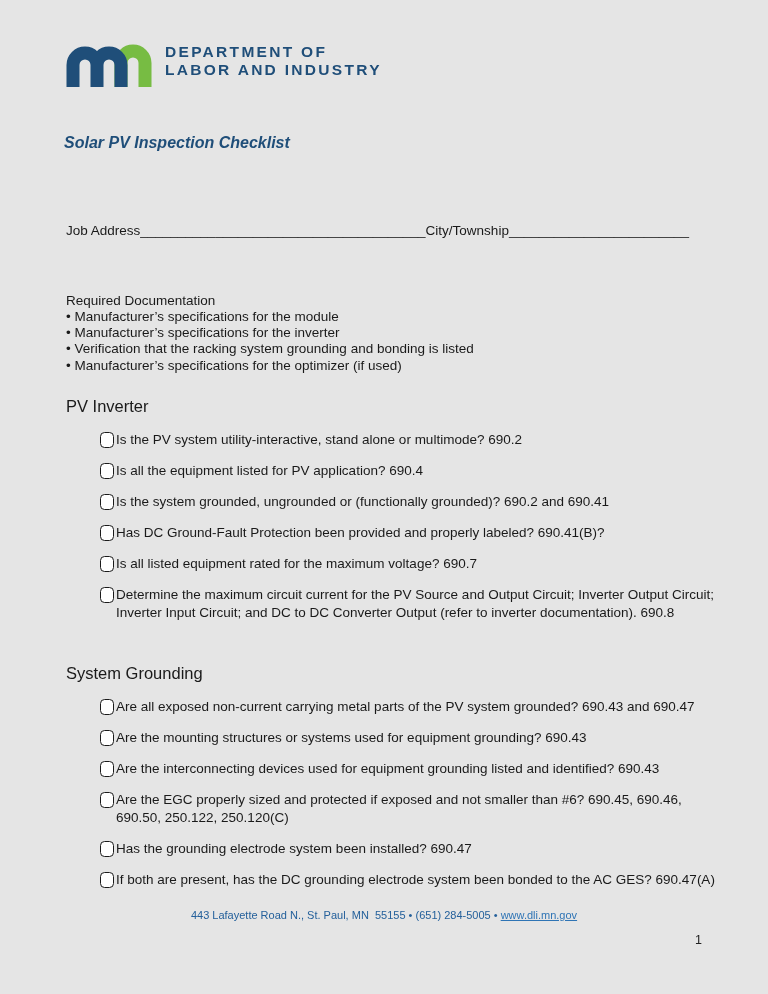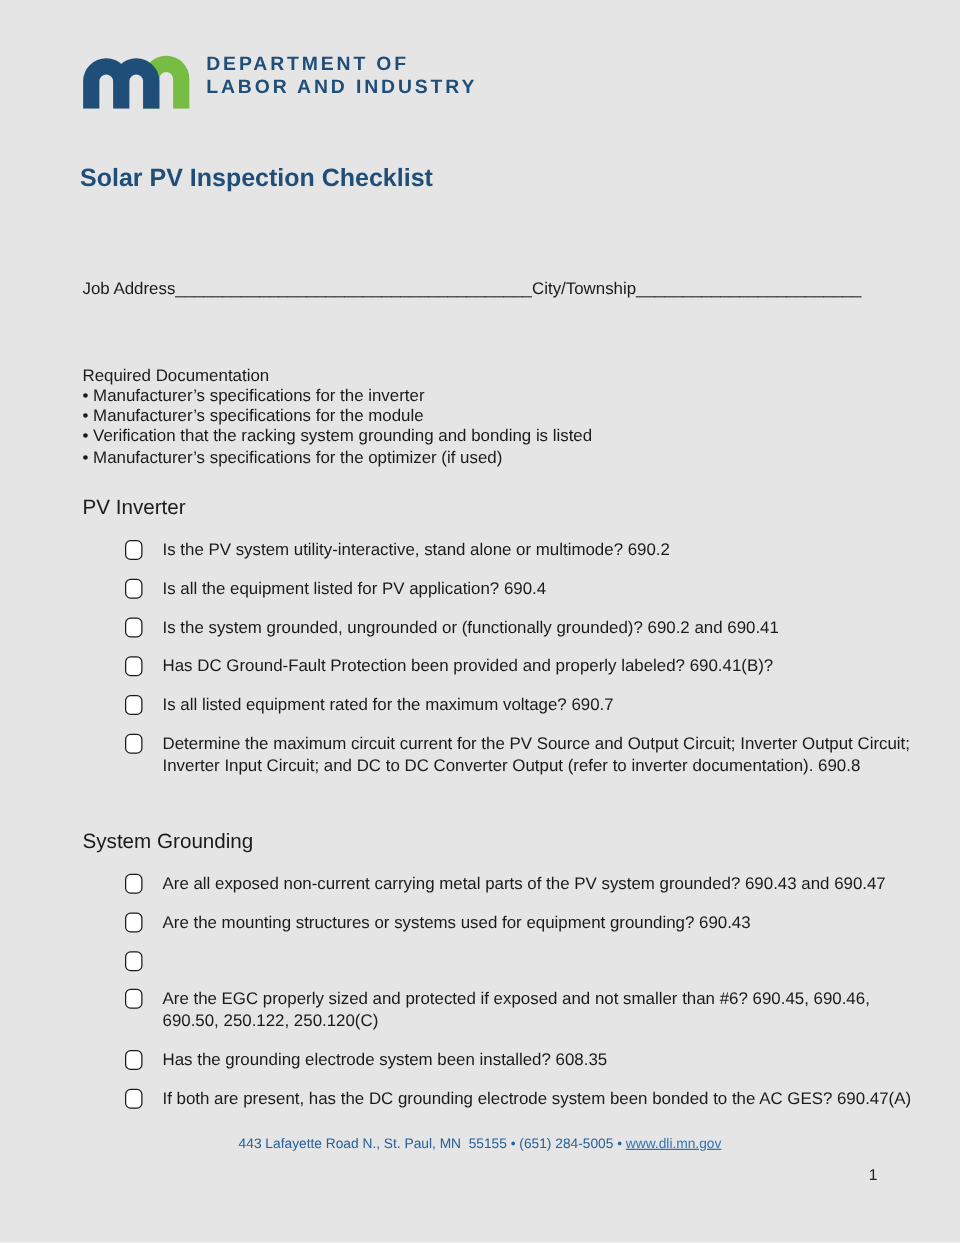--- a/index.html
+++ b/index.html
@@ -24,23 +24,24 @@
     font-weight: bold;
     font-size: 15.5px;
     letter-spacing: 2.3px;
     line-height: 17.5px;
     padding-top: 6px;
   }
   
   .doc-title {
     margin: 44px 0 0 64px;
     color: #1f4e79;
-    font-size: 20px;
+    font-size: 16px;
     font-weight: bold;
     line-height: 24px;
+    font-style: italic;
   }
   
   .intro {
     margin: 30px 0 0 66px;
     font-size: 13.5px;
     line-height: 18.5px;
     white-space: pre;
     color: #1a1a1a;
   }
   
@@ -59,21 +60,21 @@
     line-height: 19px;
   }
   .sec-heading.first { margin-top: 23px; }
   .sec-heading.second { margin-top: 42px; }
   
   .items { margin-top: 15px; }
   .item {
     display: flex;
     align-items: flex-start;
     margin-left: 60px;
-    gap: 16px;
+    gap: 2px;
     font-size: 13.5px;
     line-height: 18px;
     padding-left: 40px;
   }
   .item + .item { margin-top: 13px; }
   .cb {
     width: 14px;
     height: 16px;
     border: 1.6px solid #1a1a1a;
     border-radius: 4.5px;
@@ -127,22 +128,22 @@
   </header>
 
   <h1 class="doc-title">Solar PV Inspection Checklist</h1>
 
   <div class="intro">
     <div>Job Address______________________________________City/Township________________________</div>
   </div>
 
   <div class="req">
     <div>Required Documentation</div>
+    <div>• Manufacturer’s specifications for the module</div>
     <div>• Manufacturer’s specifications for the inverter</div>
-    <div>• Manufacturer’s specifications for the module</div>
     <div>• Verification that the racking system grounding and bonding is listed</div>
     <div>• Manufacturer’s specifications for the optimizer (if used)</div>
   </div>
 
   <section>
     <h2 class="sec-heading first">PV Inverter</h2>
     <div class="items">
       <div class="item">
         <span class="cb"></span>
         <span class="item-text">Is the PV system utility-interactive, stand alone or multimode? 690.2</span>
@@ -177,29 +178,30 @@
       <div class="item">
         <span class="cb"></span>
         <span class="item-text">Are all exposed non-current carrying metal parts of the PV system grounded? 690.43 and 690.47</span>
       </div>
       <div class="item">
         <span class="cb"></span>
         <span class="item-text">Are the mounting structures or systems used for equipment grounding? 690.43</span>
       </div>
       <div class="item">
         <span class="cb"></span>
+        <span class="item-text">Are the interconnecting devices used for equipment grounding listed and identified? 690.43</span>
       </div>
       <div class="item">
         <span class="cb"></span>
         <span class="item-text">Are the EGC properly sized and protected if exposed and not smaller than #6? 690.45, 690.46,
 690.50, 250.122, 250.120(C)</span>
       </div>
       <div class="item">
         <span class="cb"></span>
-        <span class="item-text">Has the grounding electrode system been installed? 608.35</span>
+        <span class="item-text">Has the grounding electrode system been installed? 690.47</span>
       </div>
       <div class="item">
         <span class="cb"></span>
         <span class="item-text">If both are present, has the DC grounding electrode system been bonded to the AC GES? 690.47(A)</span>
       </div>
     </div>
   </section>
 
   <div class="footer"><span>443 Lafayette Road N., St. Paul, MN  55155 • (651) 284-5005 • </span><span class="link">www.dli.mn.gov</span></div>
 

